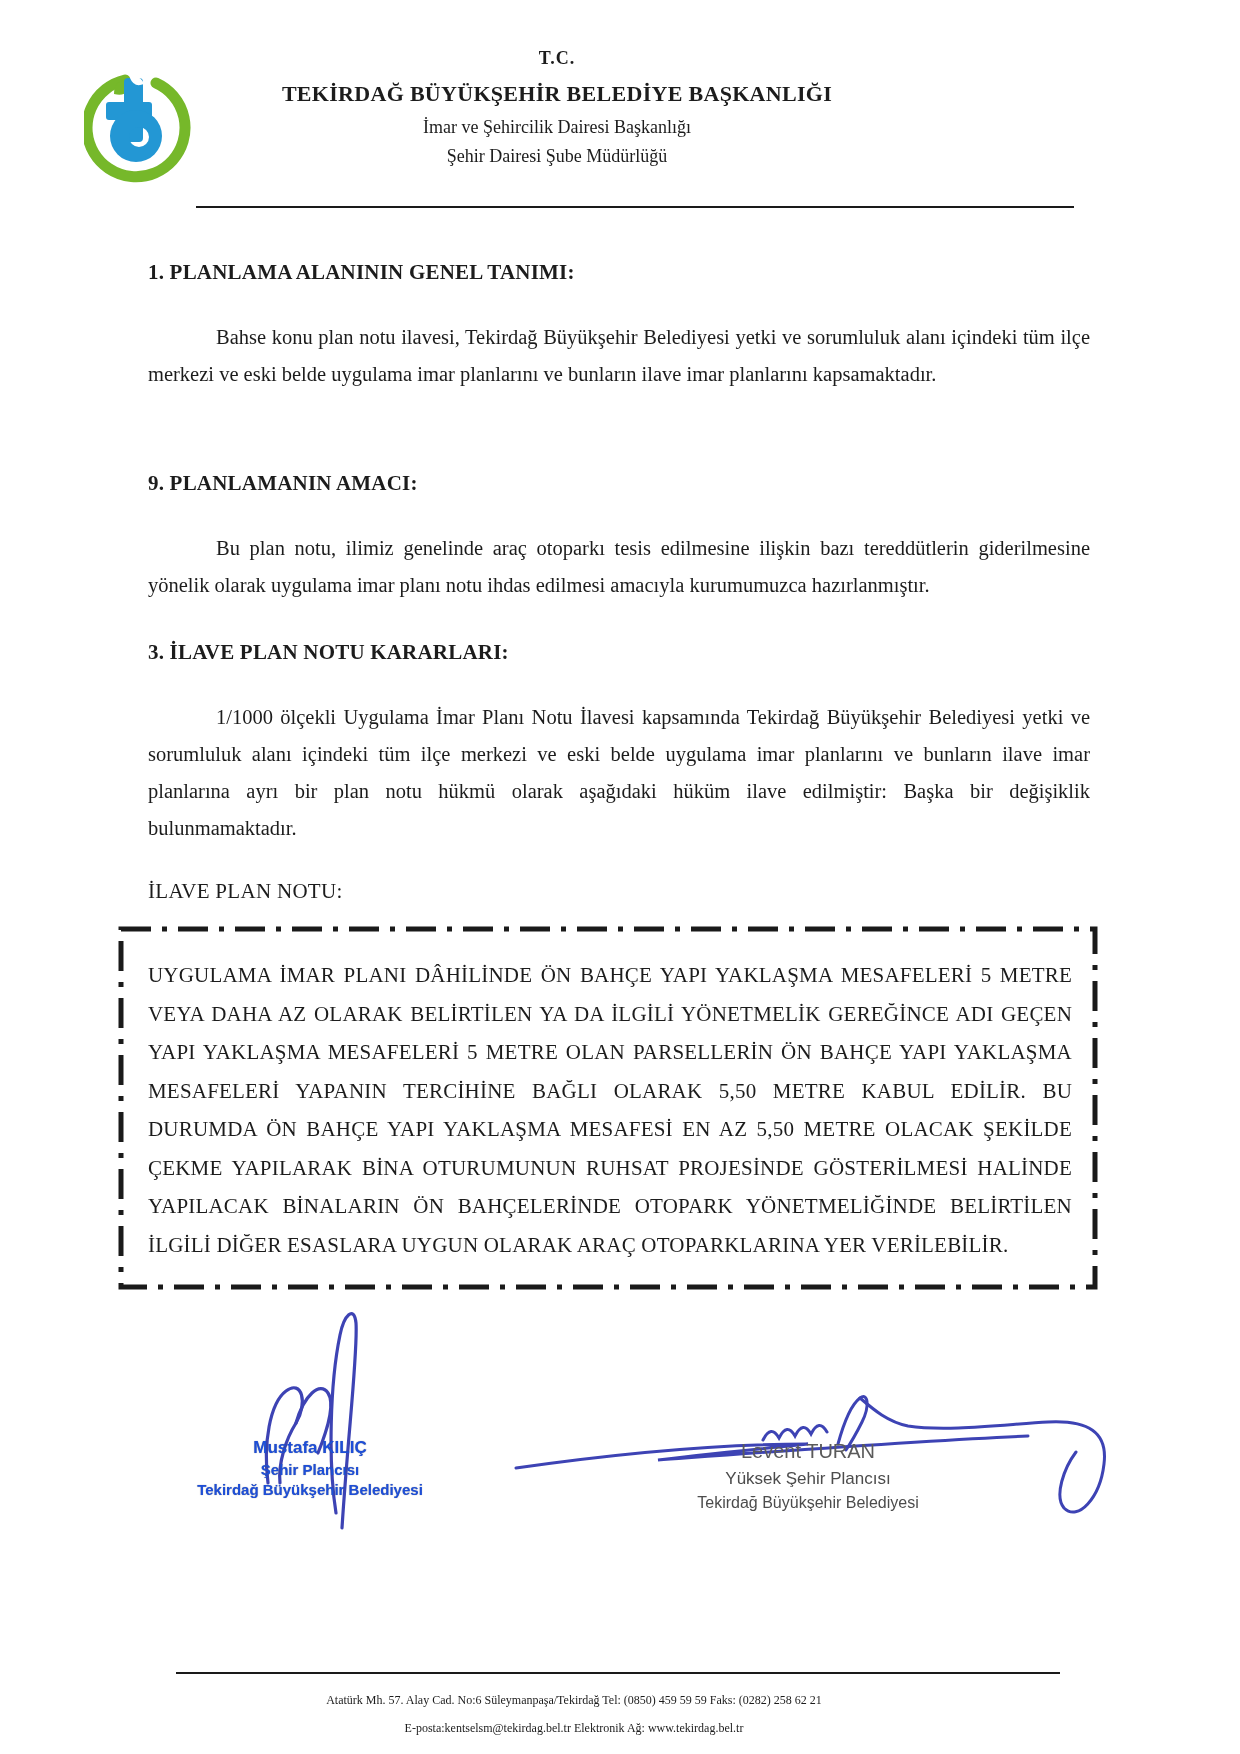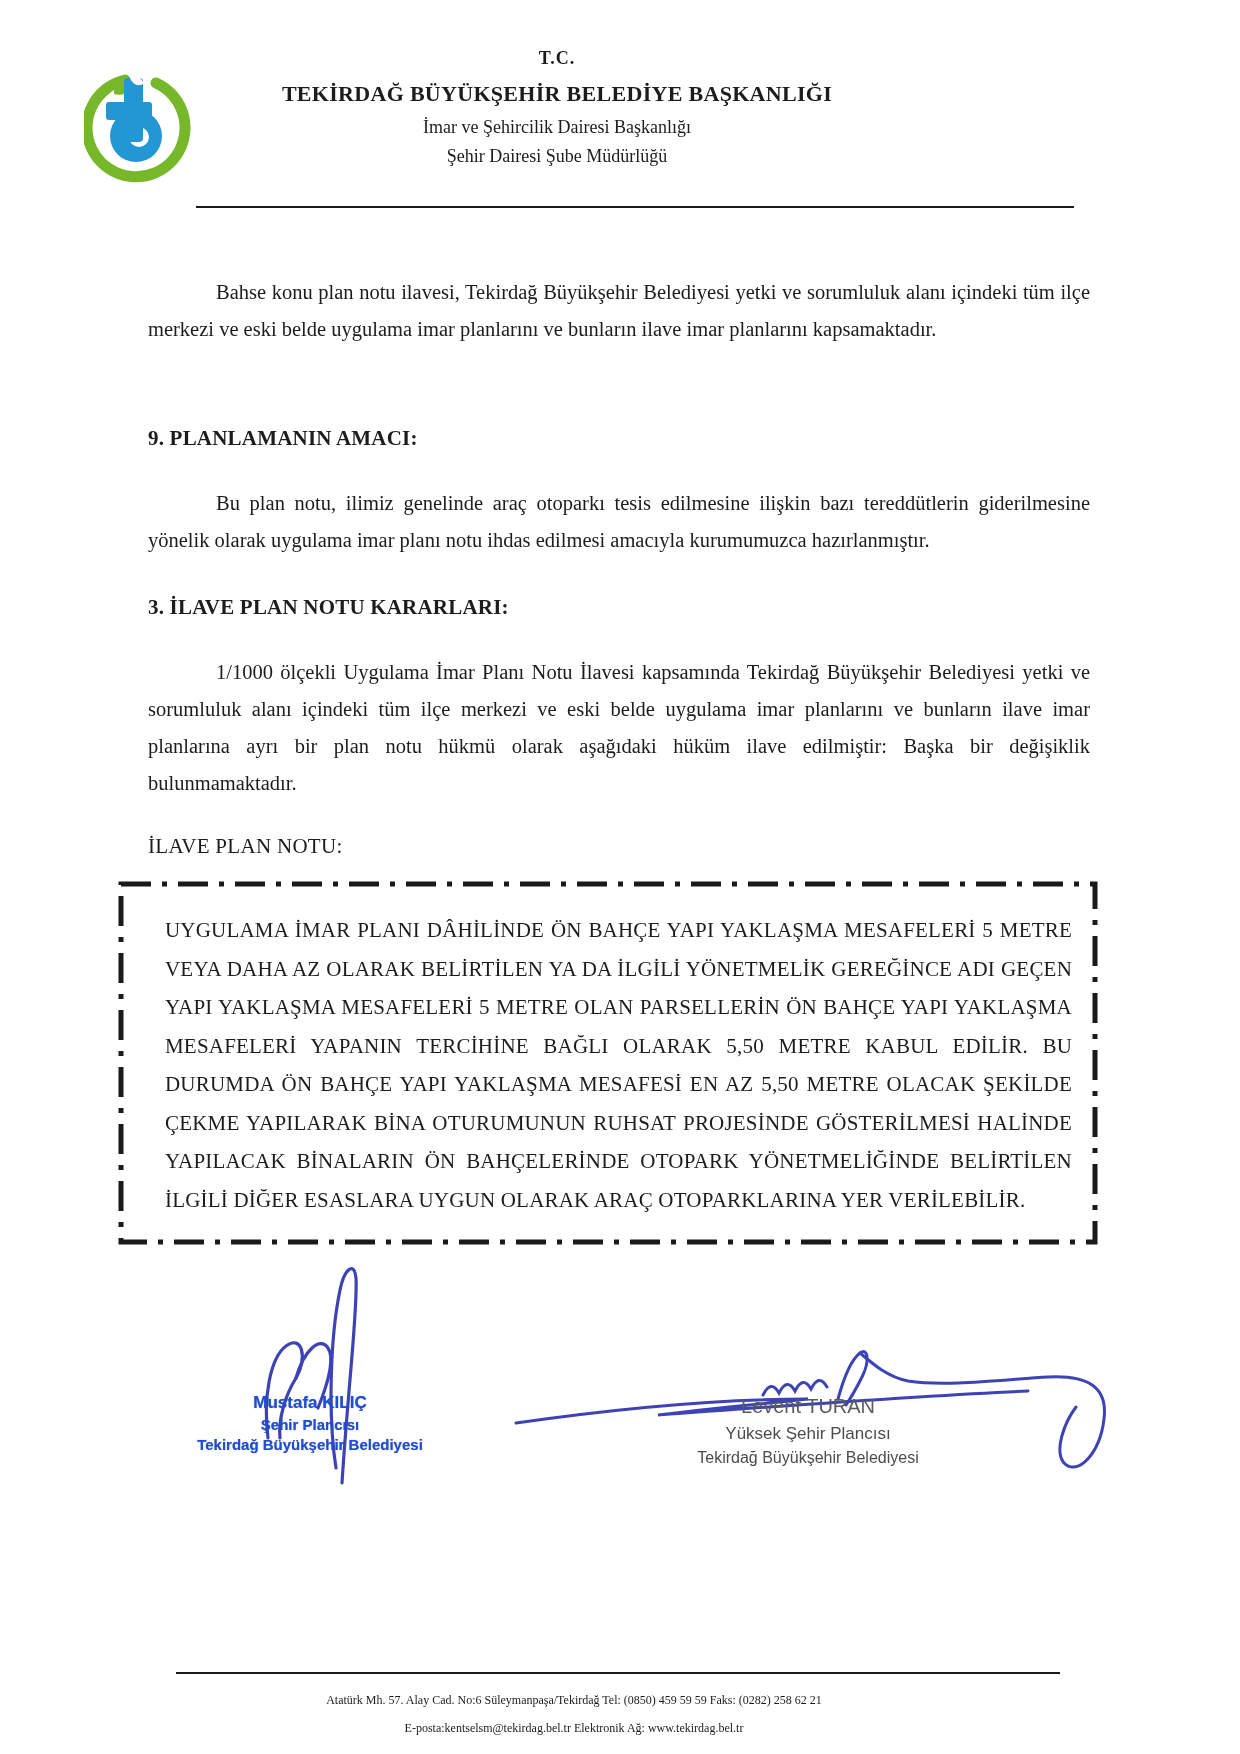--- a/index.html
+++ b/index.html
@@ -38,21 +38,20 @@
     position:relative;
     margin-top:22px;margin-left:-30px;
     width:980px;box-sizing:border-box;
     padding:30px 26px 26px 30px;
   }
   .note-box-border{position:absolute;left:0;top:0;width:100%;height:100%;}
   .note-text{
     position:relative;
     font-size:21px;line-height:38.5px;text-align:justify;
     letter-spacing:.2px;
-    margin-left:17px;
   }
 
   
   .sig-area{position:relative;margin-top:28px;height:330px;}
   .sig-stamp{
     position:absolute;text-align:center;
     font-family:"Liberation Sans", sans-serif;
     color:#1d4ed8;
   }
   .sig-stamp.left{left:12px;top:120px;width:300px;font-weight:bold;text-shadow:0 0 1px rgba(60,60,60,.6);}
@@ -97,20 +96,21 @@
   <div class="header-text">
     <div class="h-tc">T.C.</div>
     <div class="h-org">TEKİRDAĞ BÜYÜKŞEHİR BELEDİYE BAŞKANLIĞI</div>
     <div class="h-dept">İmar ve Şehircilik Dairesi Başkanlığı</div>
     <div class="h-unit">Şehir Dairesi Şube Müdürlüğü</div>
   </div>
   <div class="header-rule"></div>
 
   <div class="content">
 
+    <div class="sec-heading s1">1. PLANLAMA ALANININ GENEL TANIMI:</div>
     <div class="para">Bahse konu plan notu ilavesi, Tekirdağ Büyükşehir Belediyesi yetki ve sorumluluk alanı içindeki tüm ilçe merkezi ve eski belde uygulama imar planlarını ve bunların ilave imar planlarını kapsamaktadır.</div>
 
     <div class="sec-heading s2">9. PLANLAMANIN AMACI:</div>
     <div class="para">Bu plan notu, ilimiz genelinde araç otoparkı tesis edilmesine ilişkin bazı tereddütlerin giderilmesine yönelik olarak uygulama imar planı notu ihdas edilmesi amacıyla kurumumuzca hazırlanmıştır.</div>
 
     <div class="sec-heading s3">3. İLAVE PLAN NOTU KARARLARI:</div>
     <div class="para">1/1000 ölçekli Uygulama İmar Planı Notu İlavesi kapsamında Tekirdağ Büyükşehir Belediyesi yetki ve sorumluluk alanı içindeki tüm ilçe merkezi ve eski belde uygulama imar planlarını ve bunların ilave imar planlarına ayrı bir plan notu hükmü olarak aşağıdaki hüküm ilave edilmiştir: Başka bir değişiklik bulunmamaktadır.</div>
 
     <div class="plan-note-label">İLAVE PLAN NOTU:</div>
 

